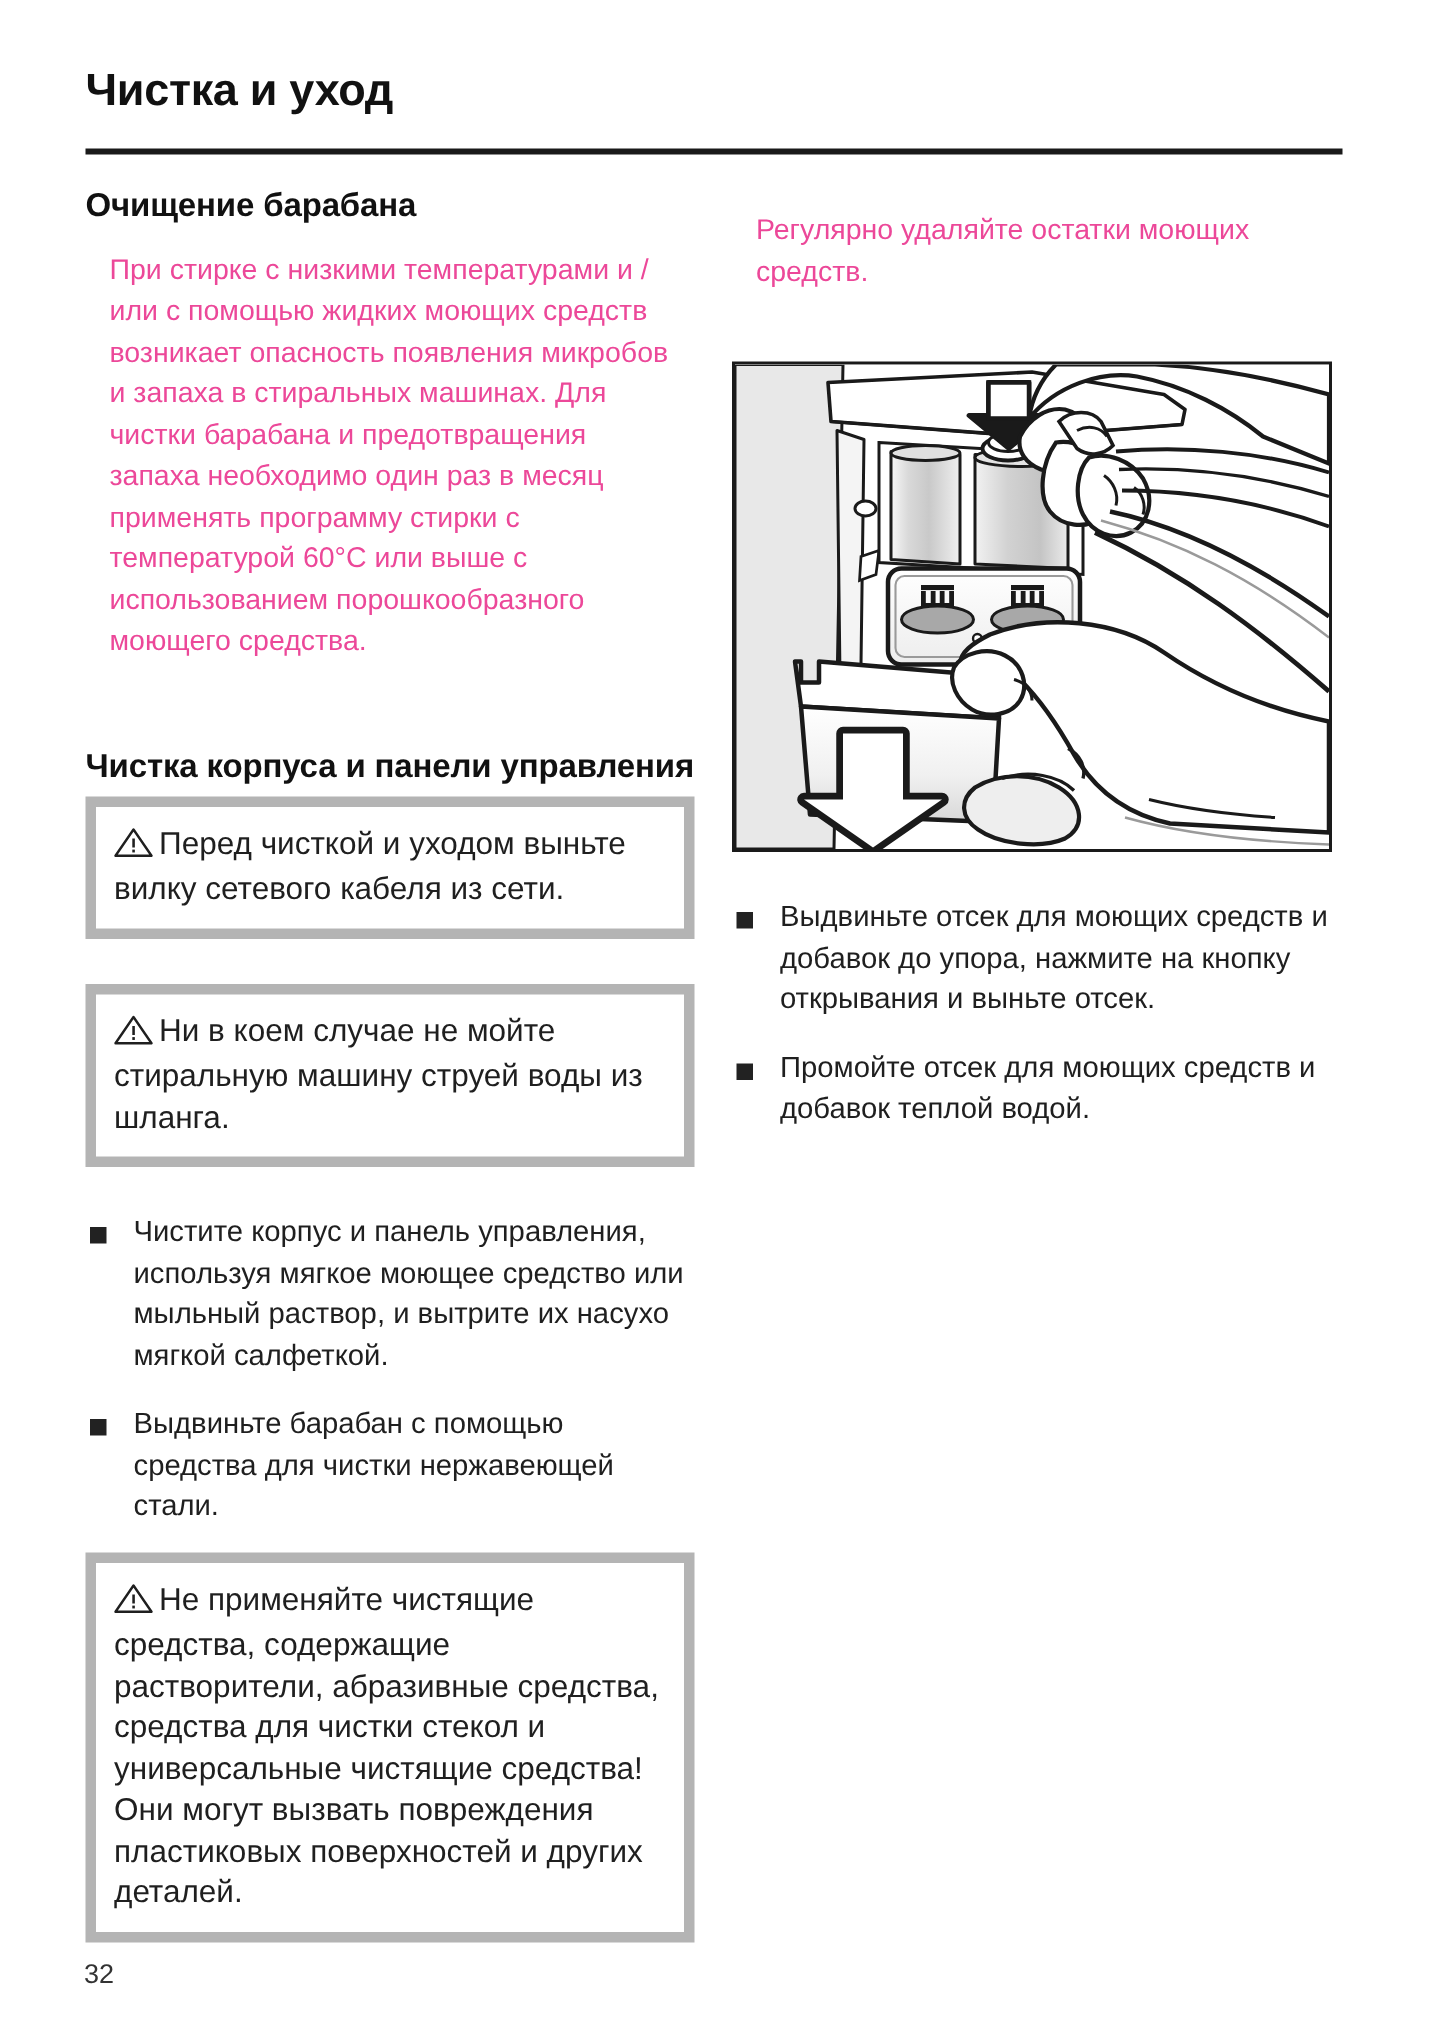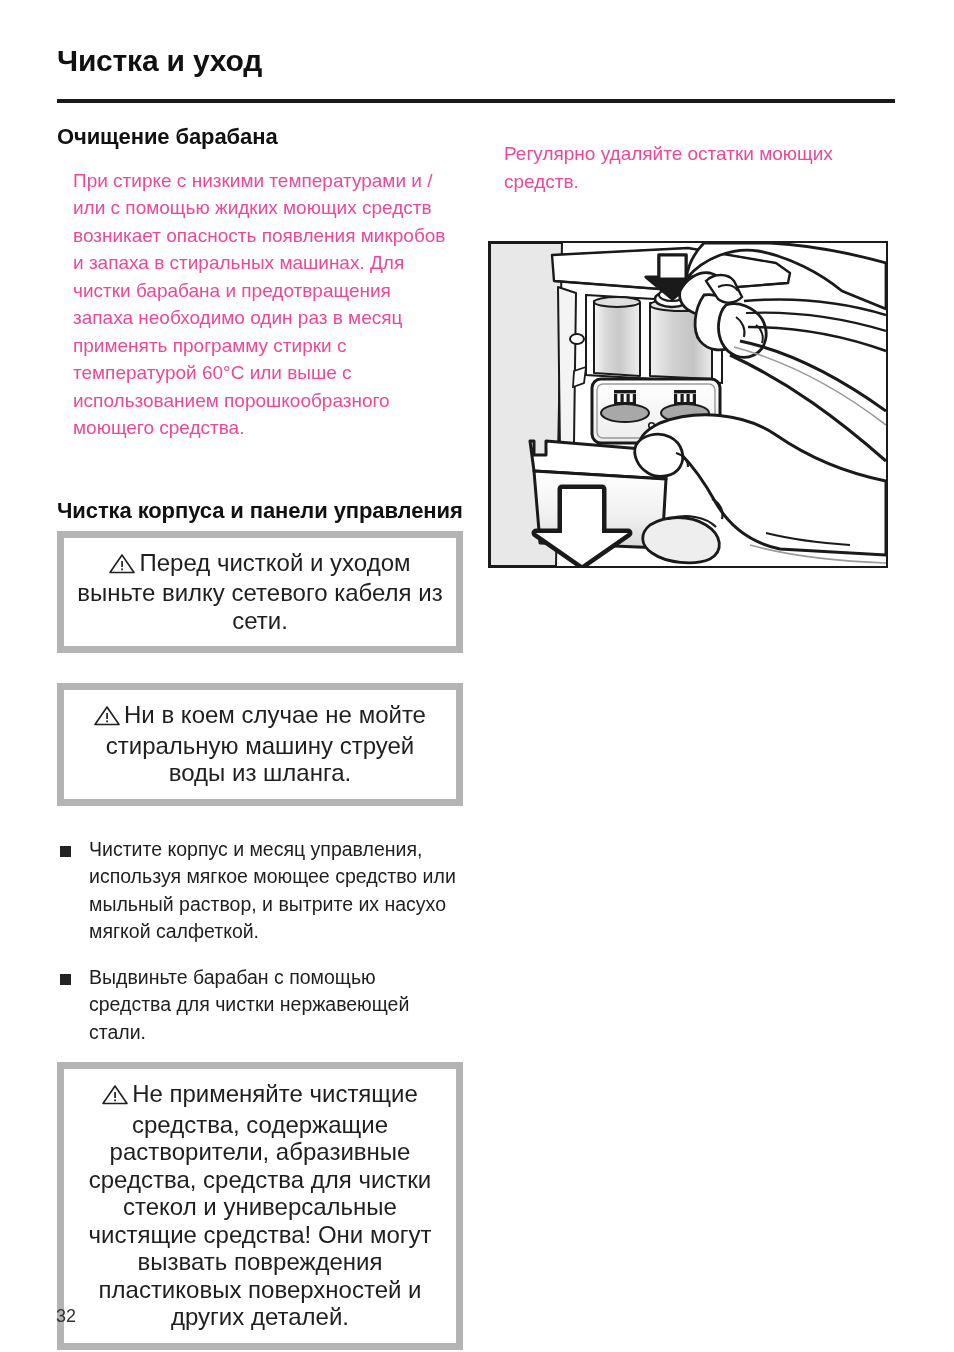--- a/index.html
+++ b/index.html
@@ -77,24 +77,23 @@
 
   
   .warn {
     border: 7px solid #b4b4b4;
     background: #ffffff;
     padding: 11px 12px 12px 12px;
     box-sizing: border-box;
   }
   .warn p {
     margin: 0;
-    font-size: 24px;
+    font-size: 21px;
     line-height: 27.5px;
     color: #1f1f1f;
-    text-align: center;
   }
   .warn .wicon {
     display: inline-block;
     vertical-align: -3px;
     margin-right: 4px;
   }
 
   
   ul.blist {
     list-style: none;
@@ -174,21 +173,21 @@
               <rect x="12.2" y="8" width="1.7" height="6" fill="#1f1f1f"></rect>
               <rect x="12.2" y="15.4" width="1.7" height="1.9" fill="#1f1f1f"></rect>
             </svg></span><span>Ни в коем случае не мойте стиральную машину струей воды из шланга.</span></p>
     </div>
 
     <div class="gap-md"></div>
 
     <ul class="blist">
       <li>
         <span class="sq"></span>
-        <span>Чистите корпус и месяц управления, используя мягкое моющее средство или мыльный раствор, и вытрите их насухо мягкой салфеткой.</span>
+        <span>Чистите корпус и панель управления, используя мягкое моющее средство или мыльный раствор, и вытрите их насухо мягкой салфеткой.</span>
       </li>
       <li>
         <span class="sq"></span>
         <span>Выдвиньте барабан с помощью средства для чистки нержавеющей стали.</span>
       </li>
     </ul>
 
     <div class="gap-sm"></div>
 
     <div class="warn">
@@ -351,18 +350,28 @@
           <path d="M222,256 C230,260 234,268 232,276" fill="none" stroke="#1a1a1a" stroke-width="2.2"></path>
           <path d="M276,290 C300,296 330,300 360,302" fill="none" stroke="#1a1a1a" stroke-width="2"></path>
           <path d="M260,302 C296,312 340,318 396,320" fill="none" stroke="#9a9a9a" stroke-width="1.6"></path>
         </g>
 
       </svg>
     </div>
 
     <div class="gap-md"></div>
 
+    <ul class="blist">
+      <li>
+        <span class="sq"></span>
+        <span>Выдвиньте отсек для моющих средств и добавок до упора, нажмите на кнопку открывания и выньте отсек.</span>
+      </li>
+      <li>
+        <span class="sq"></span>
+        <span>Промойте отсек для моющих средств и добавок теплой водой.</span>
+      </li>
+    </ul>
 
   </div>
 
   <div class="page-number">32</div>
 
 </div>
 
 </body></html>

